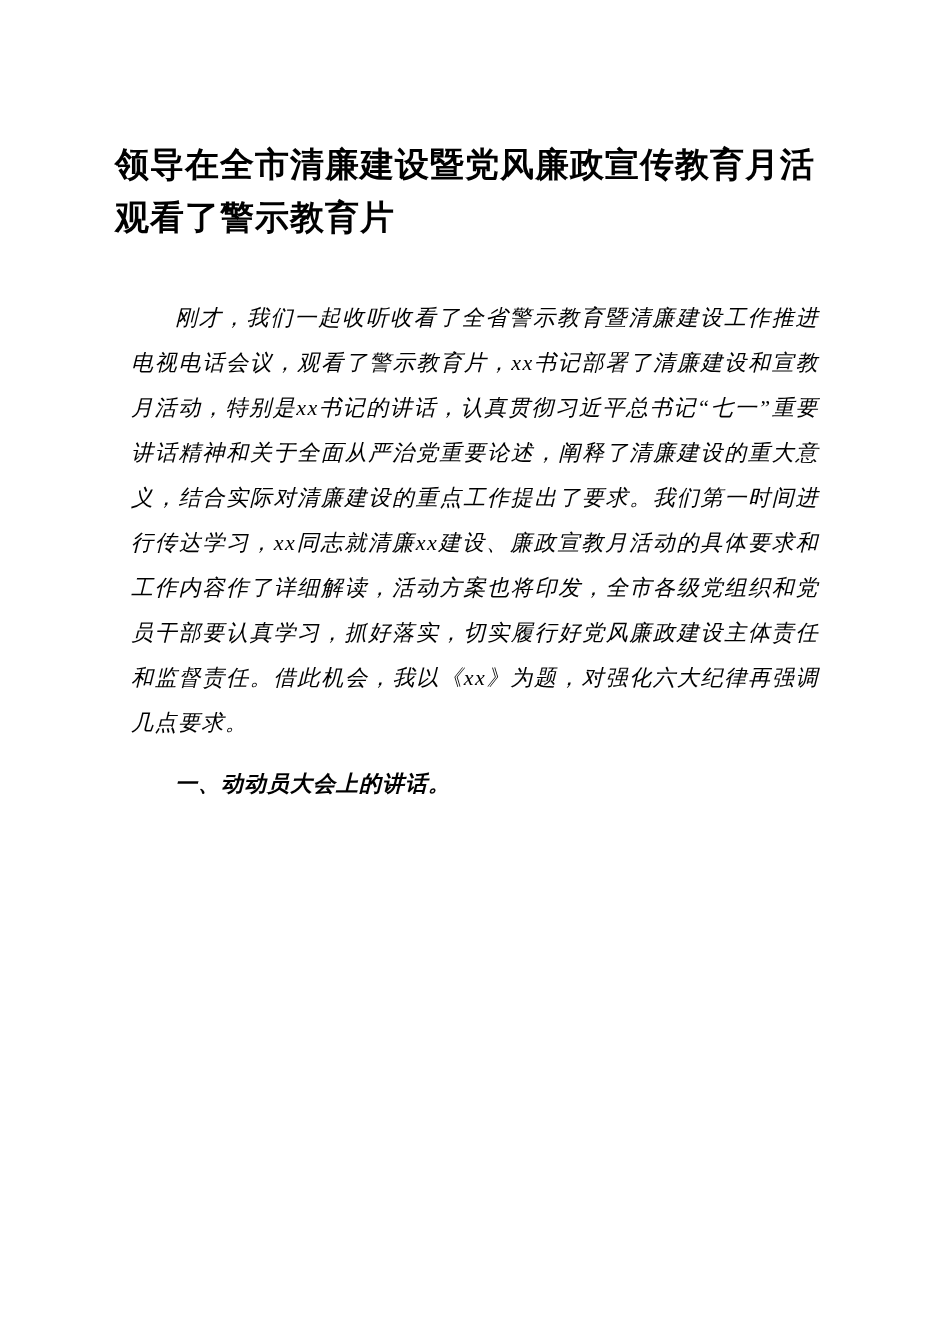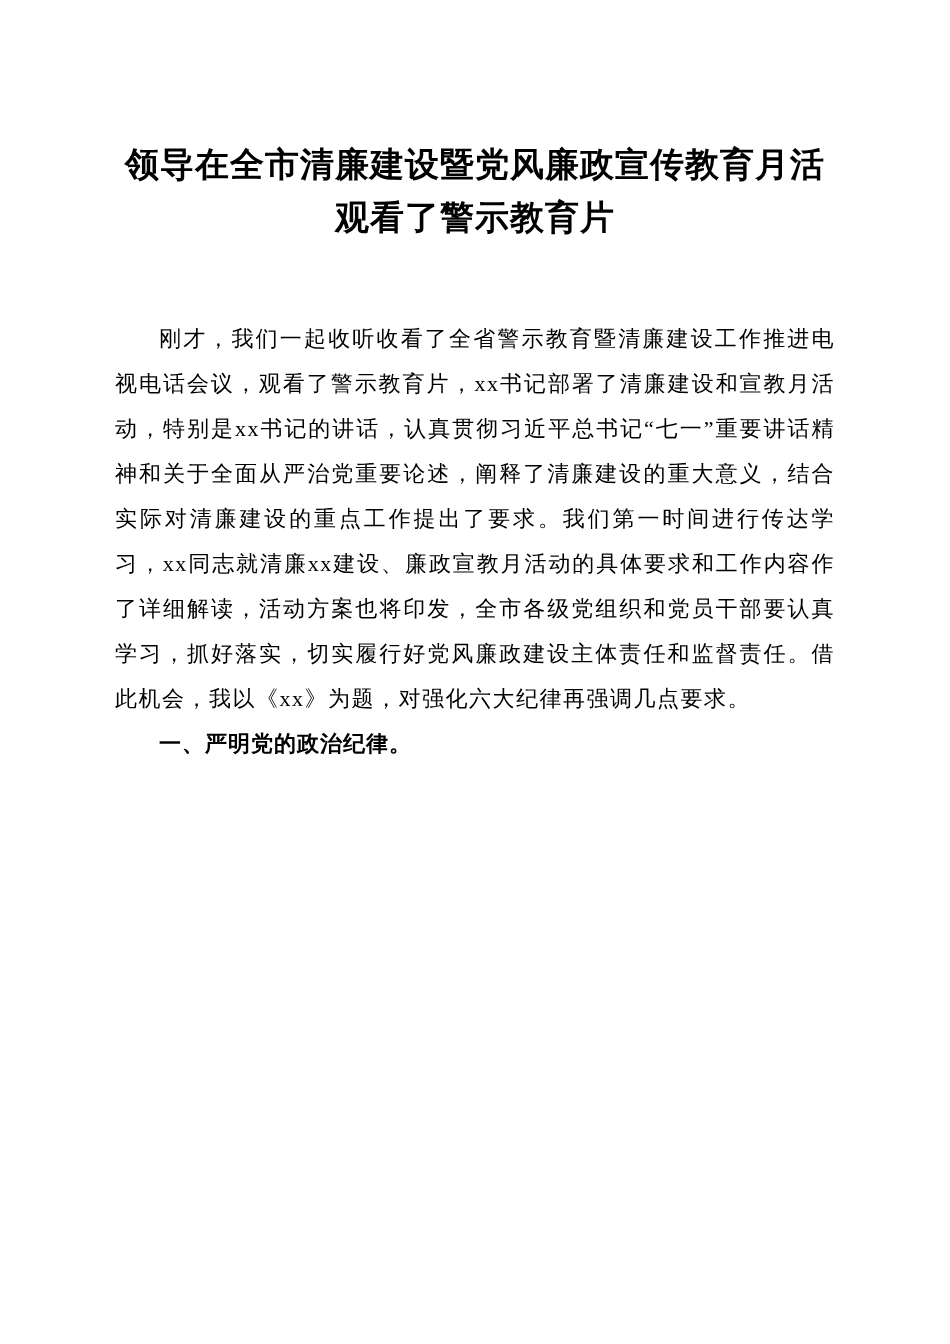--- a/index.html
+++ b/index.html
@@ -13,57 +13,57 @@
       height: 1344px;
       box-sizing: border-box;
       margin: 0 auto;
       padding: 138px 115px 0 115px;
       background: #ffffff;
       color: #000000;
       font-family: "Liberation Serif", "DejaVu Serif", serif;
       overflow: hidden;
     }
     .doc-title {
-      margin: 0 0 73px 0;
+      margin: 0 0 52px 0;
       font-family: "DejaVu Sans", "Liberation Sans", sans-serif;
       font-weight: bold;
       font-size: 34px;
       line-height: 1.55;
-      text-align: center;
       letter-spacing: 1px;
     }
     .title-line {
       display: block;
     }
     .doc-body {
       width: 100%;
     }
     .para {
-      margin: 0;
+      margin: 16px;
       font-size: 22px;
       line-height: 45px;
       letter-spacing: 1.5px;
       text-align: justify;
       text-indent: 2em;
       word-break: break-all;
+      font-style: italic;
     }
     .section-heading {
       font-family: "DejaVu Sans", "Liberation Sans", sans-serif;
       font-weight: bold;
       letter-spacing: 1px;
     }
   </style>
 </head>
 <body>
 
 <div class="page">
   <h1 class="doc-title">
     <span class="title-line">领导在全市清廉建设暨党风廉政宣传教育月活</span>
     <span class="title-line">观看了警示教育片</span>
   </h1>
 
   <div class="doc-body">
     <p class="para">刚才，我们一起收听收看了全省警示教育暨清廉建设工作推进电视电话会议，观看了警示教育片，xx书记部署了清廉建设和宣教月活动，特别是xx书记的讲话，认真贯彻习近平总书记“七一”重要讲话精神和关于全面从严治党重要论述，阐释了清廉建设的重大意义，结合实际对清廉建设的重点工作提出了要求。我们第一时间进行传达学习，xx同志就清廉xx建设、廉政宣教月活动的具体要求和工作内容作了详细解读，活动方案也将印发，全市各级党组织和党员干部要认真学习，抓好落实，切实履行好党风廉政建设主体责任和监督责任。借此机会，我以《xx》为题，对强化六大纪律再强调几点要求。</p>
 
-    <p class="para section-heading">一、严明党的政治纪律。</p>
+    <p class="para section-heading">一、动动员大会上的讲话。</p>
 
   </div>
 </div>
 
 </body></html>

